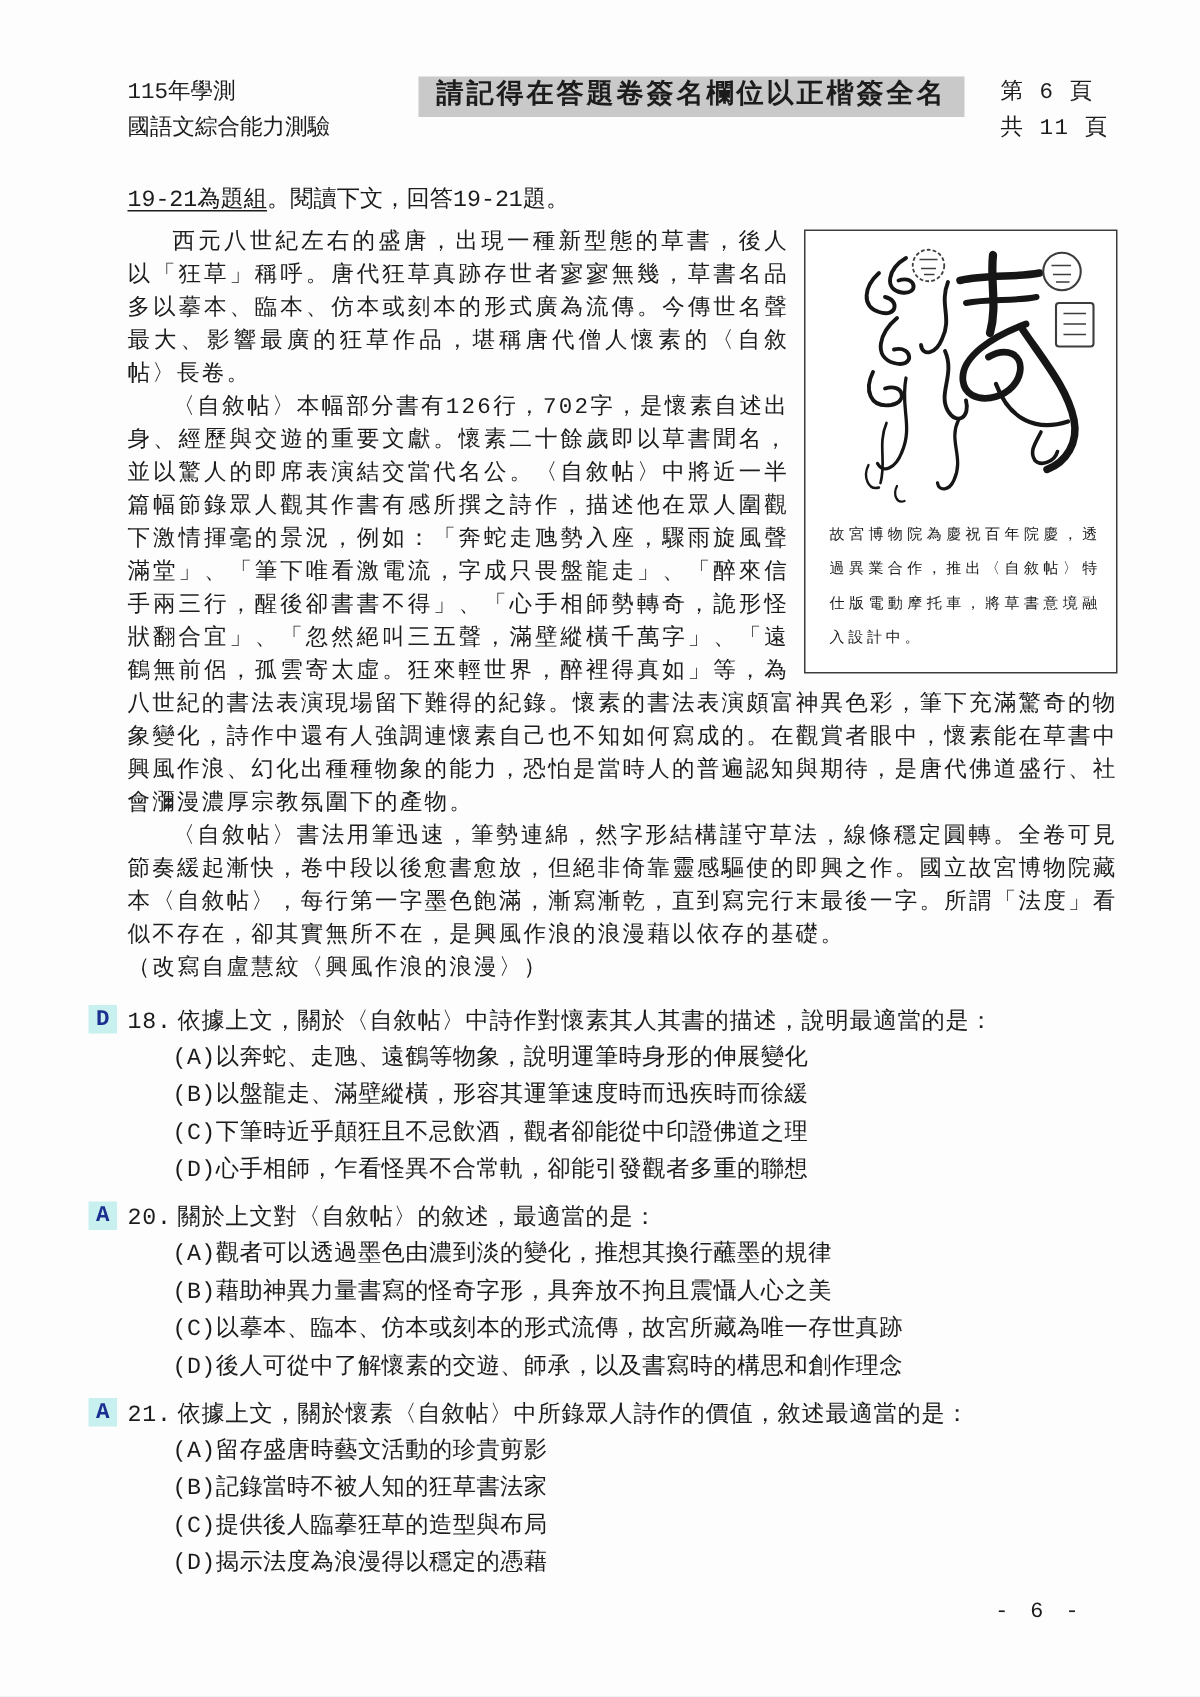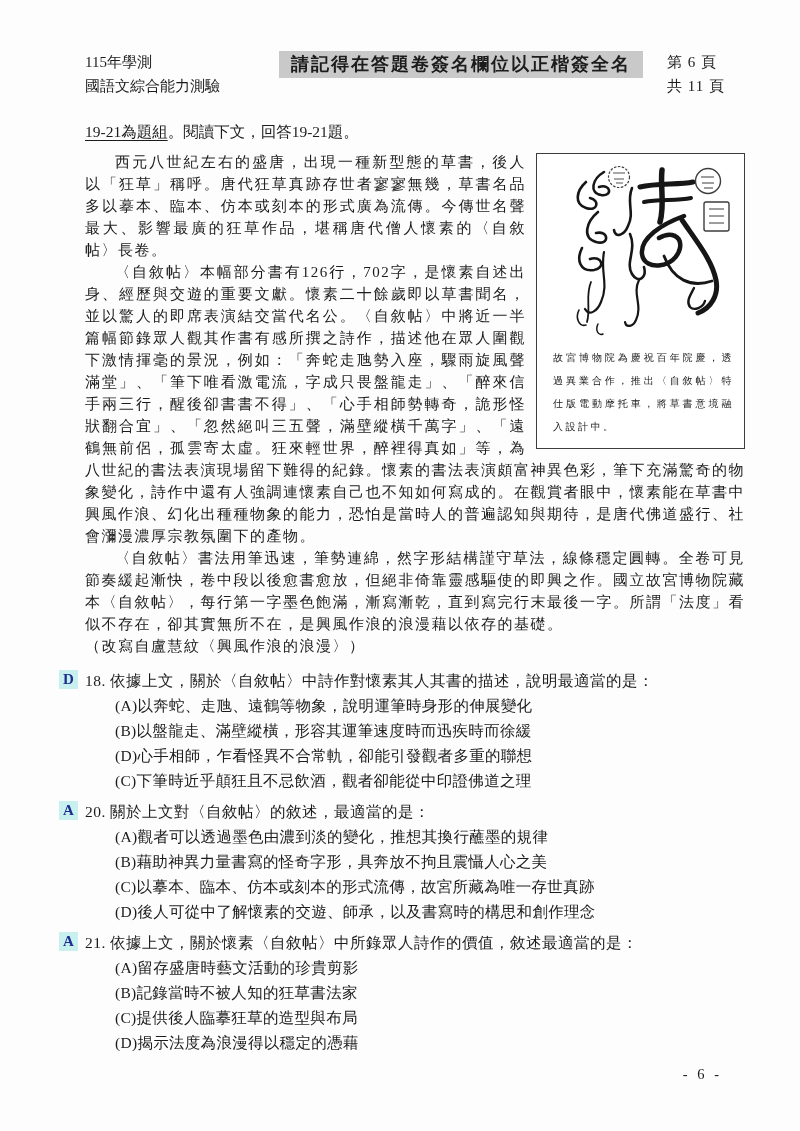--- a/index.html
+++ b/index.html
@@ -1,21 +1,21 @@
 <!DOCTYPE html>
 <html style="--notice-bg: #c9c9c9; --answer-badge-bg: #c8f0ef; --answer-badge-text: #1c2f91;"><head>
 <meta charset="utf-8">
 <style>
   html,body{margin:0;padding:0;background:#e8e8e8;}
   .page{
     position:relative;
     width:800px;height:1131px;
     margin:0 auto;
     background:#fdfdfd;
-    font-family:Liberation Serif, serif;
+    font-family:Liberation Mono, monospace;
     color:#1c1c1c;
     box-sizing:border-box;
     padding:50px 55px 0 85px;
     overflow:hidden;
   }
   
   .header{display:flex;align-items:flex-start;font-size:15px;line-height:24px;}
   .header-left{width:170px;flex:none;}
   .header-center{flex:1;text-align:center;padding-top:1px;}
   .notice{
@@ -162,22 +162,22 @@
   </div>
 
   <div class="questions">
 
     <div class="question">
       <span class="badge">D</span>
       <div class="stem"><span class="qnum">18.</span><span>依據上文，關於〈自敘帖〉中詩作對懷素其人其書的描述，說明最適當的是：</span></div>
       <div class="options">
         <div class="option">(A)以奔蛇、走虺、遠鶴等物象，說明運筆時身形的伸展變化</div>
         <div class="option">(B)以盤龍走、滿壁縱橫，形容其運筆速度時而迅疾時而徐緩</div>
+        <div class="option">(C)下筆時近乎顛狂且不忌飲酒，觀者卻能從中印證佛道之理</div>
         <div class="option">(D)心手相師，乍看怪異不合常軌，卻能引發觀者多重的聯想</div>
-        <div class="option">(C)下筆時近乎顛狂且不忌飲酒，觀者卻能從中印證佛道之理</div>
       </div>
     </div>
 
     <div class="question">
       <span class="badge">A</span>
       <div class="stem"><span class="qnum">20.</span><span>關於上文對〈自敘帖〉的敘述，最適當的是：</span></div>
       <div class="options">
         <div class="option">(A)觀者可以透過墨色由濃到淡的變化，推想其換行蘸墨的規律</div>
         <div class="option">(B)藉助神異力量書寫的怪奇字形，具奔放不拘且震懾人心之美</div>
         <div class="option">(C)以摹本、臨本、仿本或刻本的形式流傳，故宮所藏為唯一存世真跡</div>

